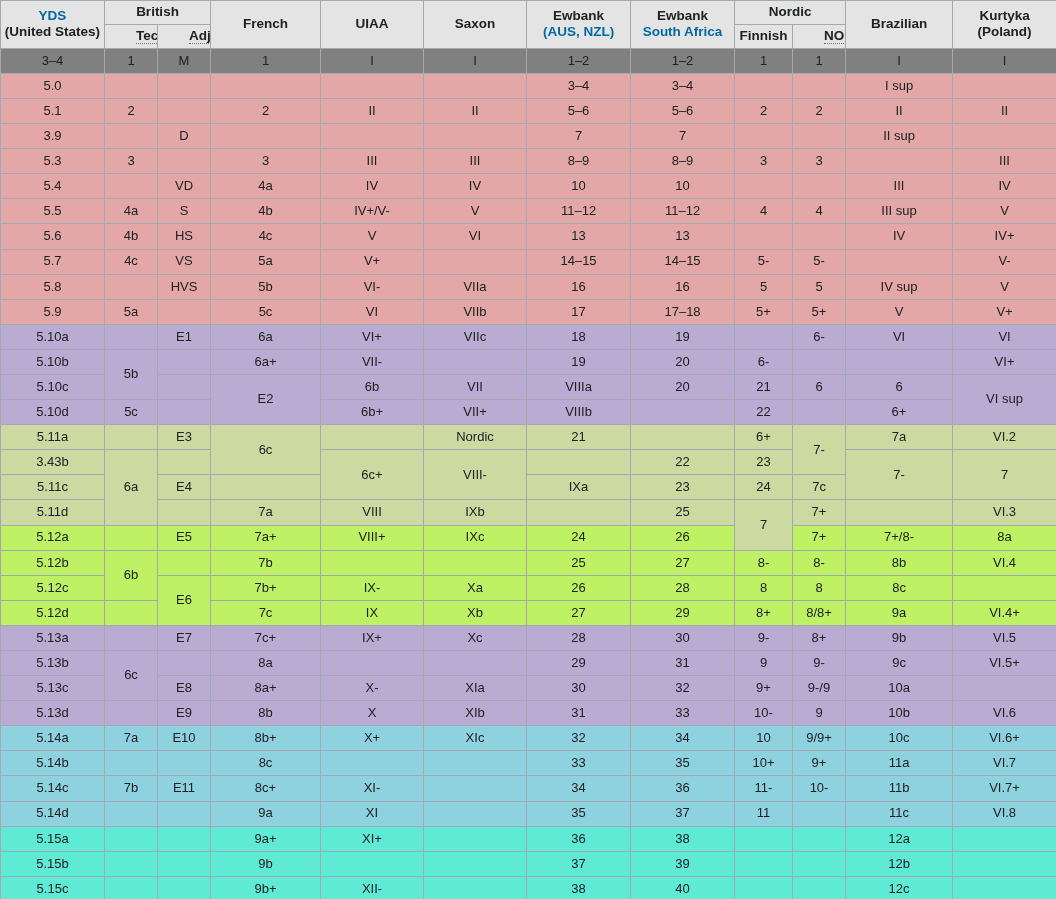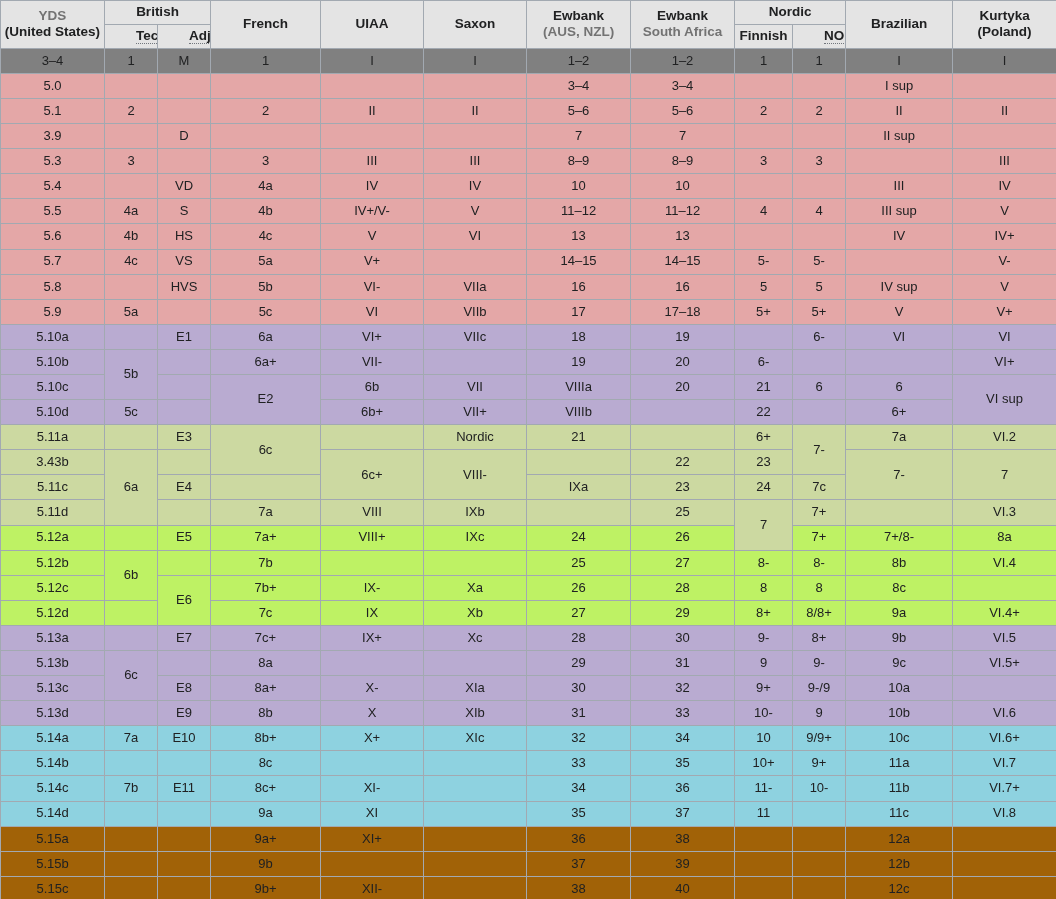--- a/index.html
+++ b/index.html
@@ -28,34 +28,34 @@
   #grade-table thead th{
     background:#e4e4e4;
     font-weight:bold;
     font-size:13.5px;
     padding:3px 2px;
   }
   #grade-table tbody td{
     height:24.1px;
     font-size:13px;
   }
-  .lnk{color:#737373;}
+  .lnk{color:#0369a1;}
   .abbr{
     border-bottom:1px dotted #72777d;
     cursor:help;
     margin-left:29px;
   }
   
   .row-gray    td{background:#808080;}
   .row-pink    td{background:#e4a7a7;}
   .row-purple  td{background:#b9abd1;}
   .row-green   td{background:#ccd9a1;}
   .row-orange  td{background:#bef264;}
   .row-cyan    td{background:#8ed2e0;margin-top:32px;}
-  .row-yellow  td{background:#a16207;}
+  .row-yellow  td{background:#5eead4;}
   
   col.c-yds{width:104px;}
   col.c-tech{width:53px;}
   col.c-adj{width:53px;}
   col.c-french{width:110px;}
   col.c-uiaa{width:103px;}
   col.c-saxon{width:103px;}
   col.c-ewbank{width:104px;}
   col.c-ewbanksa{width:104px;}
   col.c-finnish{width:58px;}

